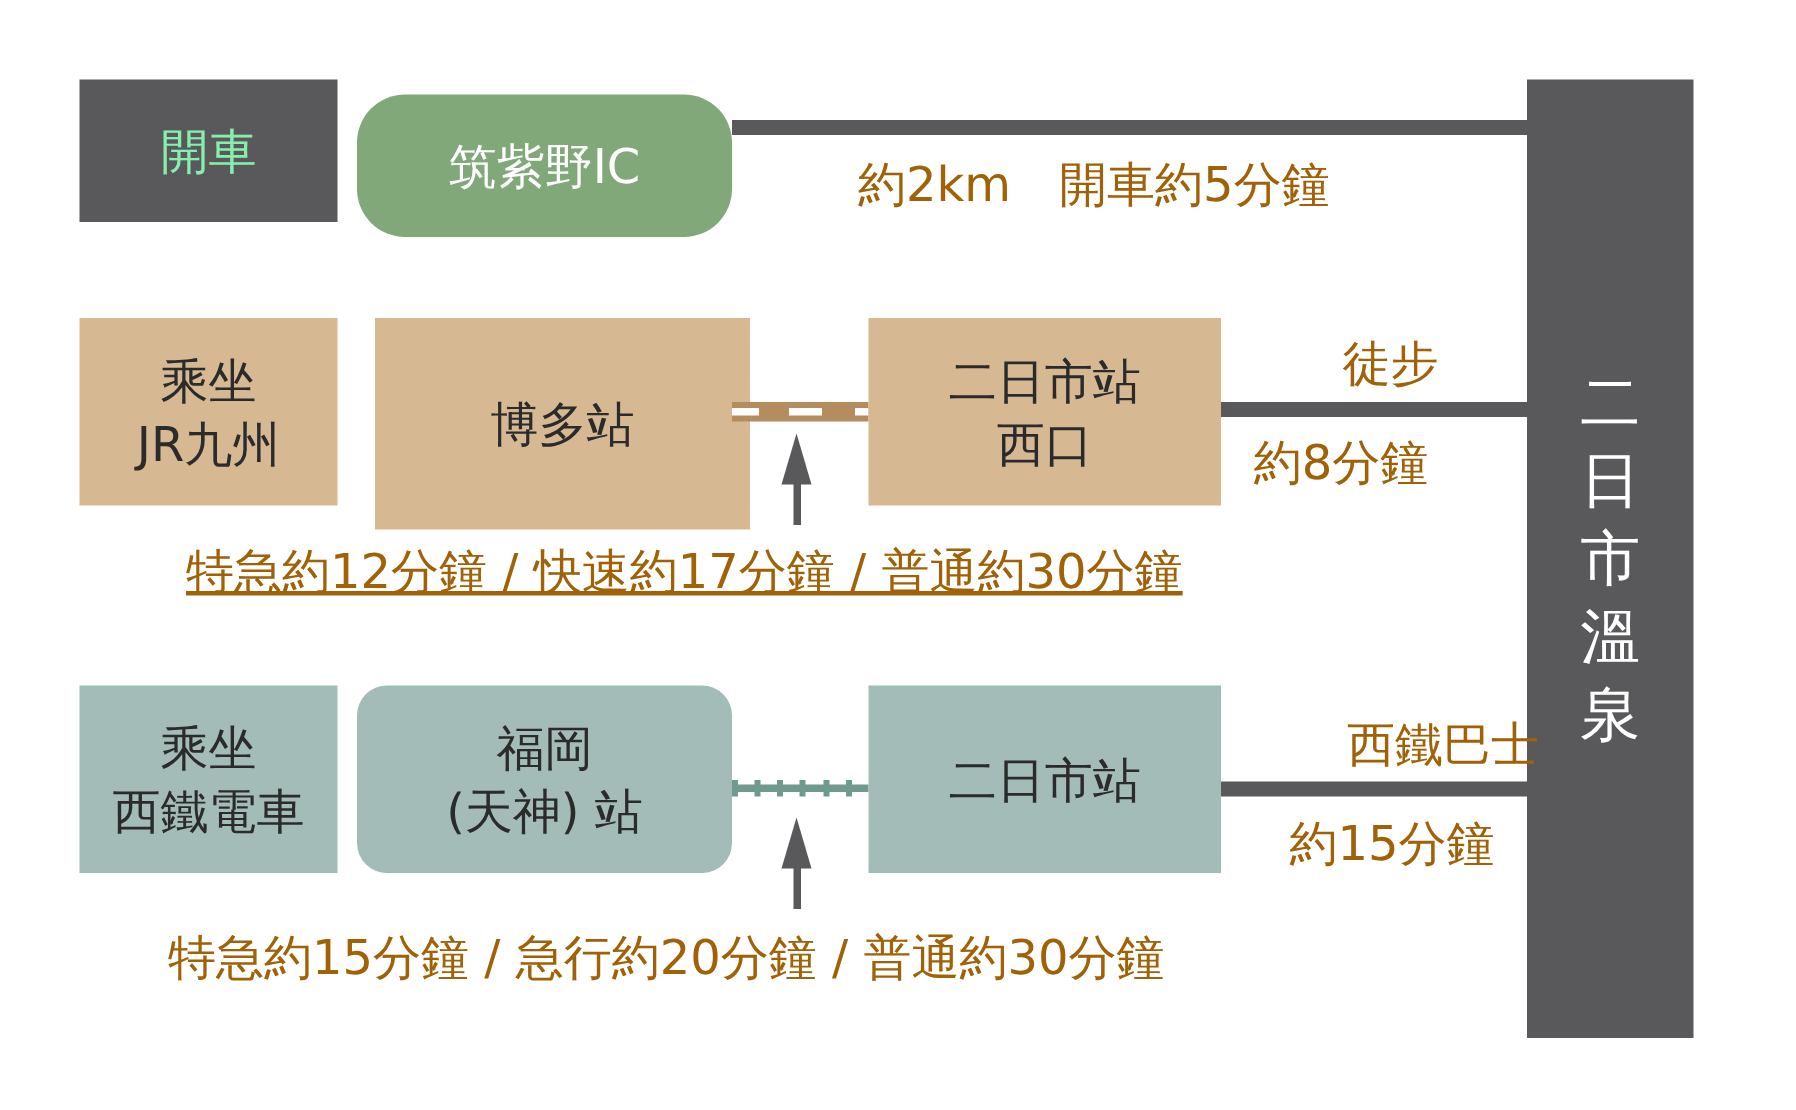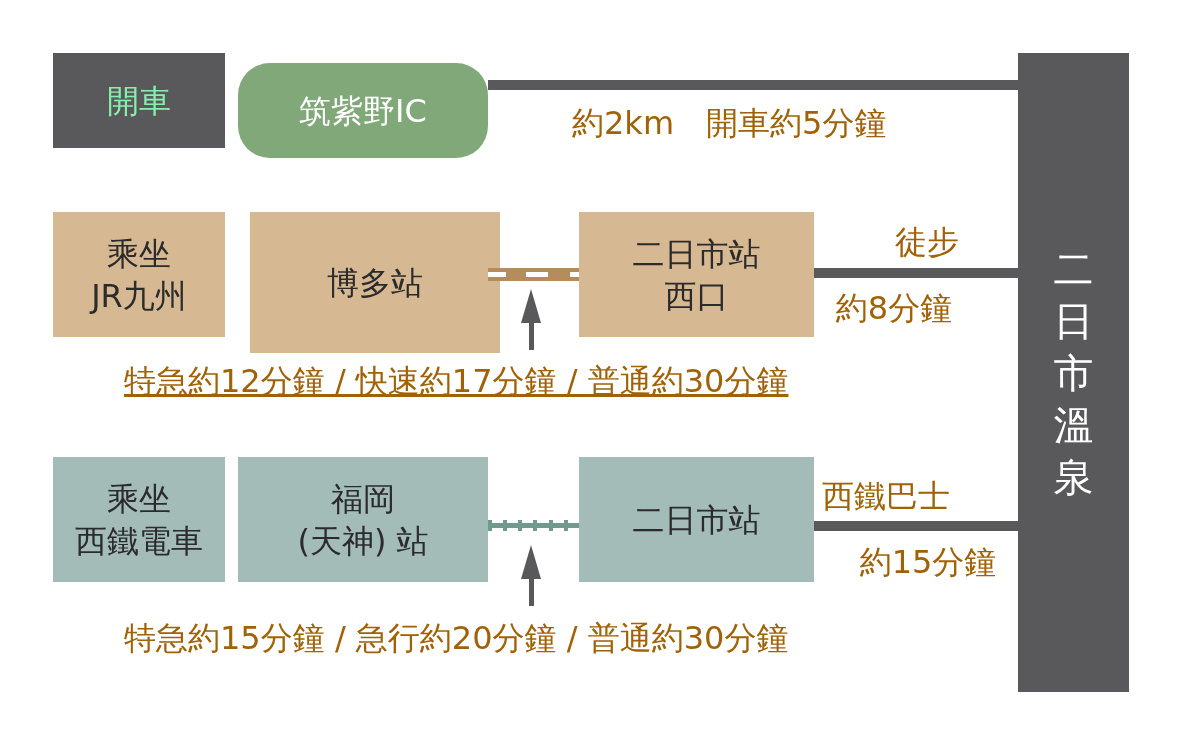--- a/index.html
+++ b/index.html
@@ -65,33 +65,33 @@
 </div>
 <div class="hline" style="left:814px;top:268px;width:204px;height:10px;"></div>
 <div class="label center" style="left:814px;top:222px;width:188px;margin-left:19px;">徒步</div>
 <div class="label center" style="left:814px;top:288px;width:160px;">約8分鐘</div>
 <div class="label" style="left:124px;top:361px;text-decoration:underline;">特急約12分鐘 / 快速約17分鐘 / 普通約30分鐘</div>
 
 <div class="box teal" style="left:53px;top:457px;width:172px;height:125px;">
   <span>乘坐
 西鐵電車</span>
 </div>
-<div class="box teal" style="left:238px;top:457px;width:250px;height:125px;">
+<div class="box teal" style="left:238px;top:457px;width:250px;height:125px;border-radius:20px;">
   <span>福岡
 (天神) 站</span>
 </div>
 <div class="rail-nishi">
   <div class="tick" style="left:0;"></div>
   <div class="tick" style="left:15px;"></div>
   <div class="tick" style="left:30px;"></div>
   <div class="tick" style="left:45px;"></div>
   <div class="tick" style="left:61px;"></div>
   <div class="tick" style="left:76px;"></div>
 </div>
 <div class="arrow" style="left:521px;top:545px;"></div>
 <div class="arrow-stem" style="left:529px;top:576px;height:30px;"></div>
 <div class="box teal" style="left:579px;top:457px;width:235px;height:125px;">
   <span>二日市站</span>
 </div>
 <div class="hline" style="left:814px;top:521px;width:204px;height:10px;"></div>
-<div class="label center" style="left:784px;top:476px;width:204px;">西鐵巴士</div>
+<div class="label center" style="left:860px;top:476px;width:204px;">西鐵巴士</div>
 <div class="label center" style="left:814px;top:542px;width:228px;">約15分鐘</div>
-<div class="label" style="left:124px;top:618px;">特急約15分鐘 / 急行約20分鐘 / 普通約30分鐘</div>
+<div class="label" style="left:112px;top:618px;">特急約15分鐘 / 急行約20分鐘 / 普通約30分鐘</div>
 
 </body></html>

